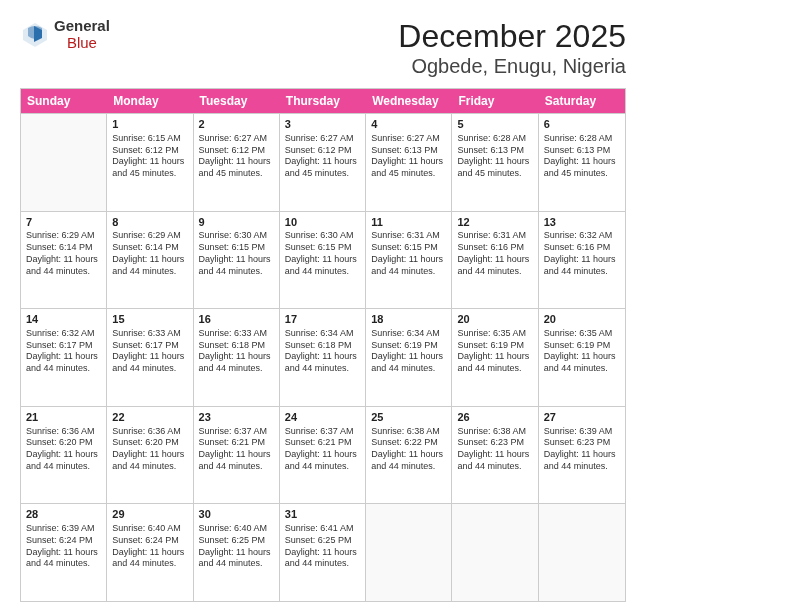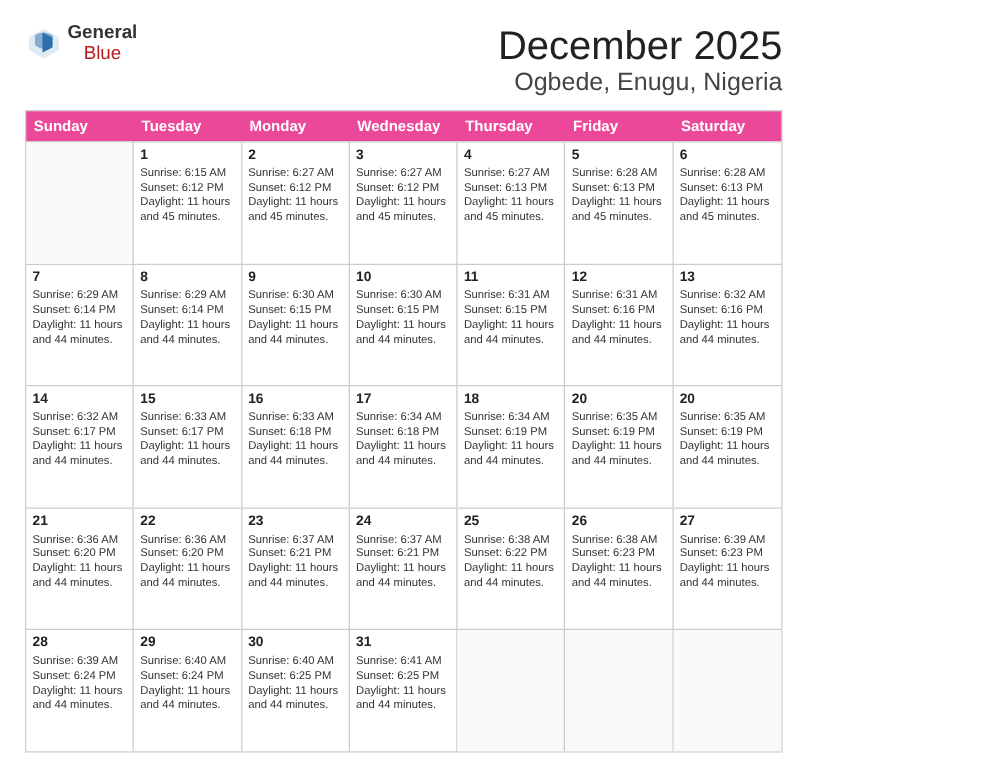--- a/index.html
+++ b/index.html
@@ -136,24 +136,24 @@
     </div>
     <div class="title-block">
       <h1>December 2025</h1>
       <h2>Ogbede, Enugu, Nigeria</h2>
     </div>
   </div>
 
   <div class="calendar">
     <div class="cal-header">
     <div class="cal-header-cell">Sunday</div>
+        <div class="cal-header-cell">Monday</div>
         <div class="cal-header-cell">Tuesday</div>
-        <div class="cal-header-cell">Monday</div>
+        <div class="cal-header-cell">Thursday</div>
         <div class="cal-header-cell">Wednesday</div>
-        <div class="cal-header-cell">Thursday</div>
         <div class="cal-header-cell">Friday</div>
         <div class="cal-header-cell">Saturday</div>
       </div>
     <div class="cal-body">
     <div class="cal-row">
           <div class="cal-cell empty"></div>
           <div class="cal-cell">
             <span class="day-num">1</span>
             <div class="cell-info" style="white-space: pre-line;">Sunrise: 6:15 AM
 Sunset: 6:12 PM

